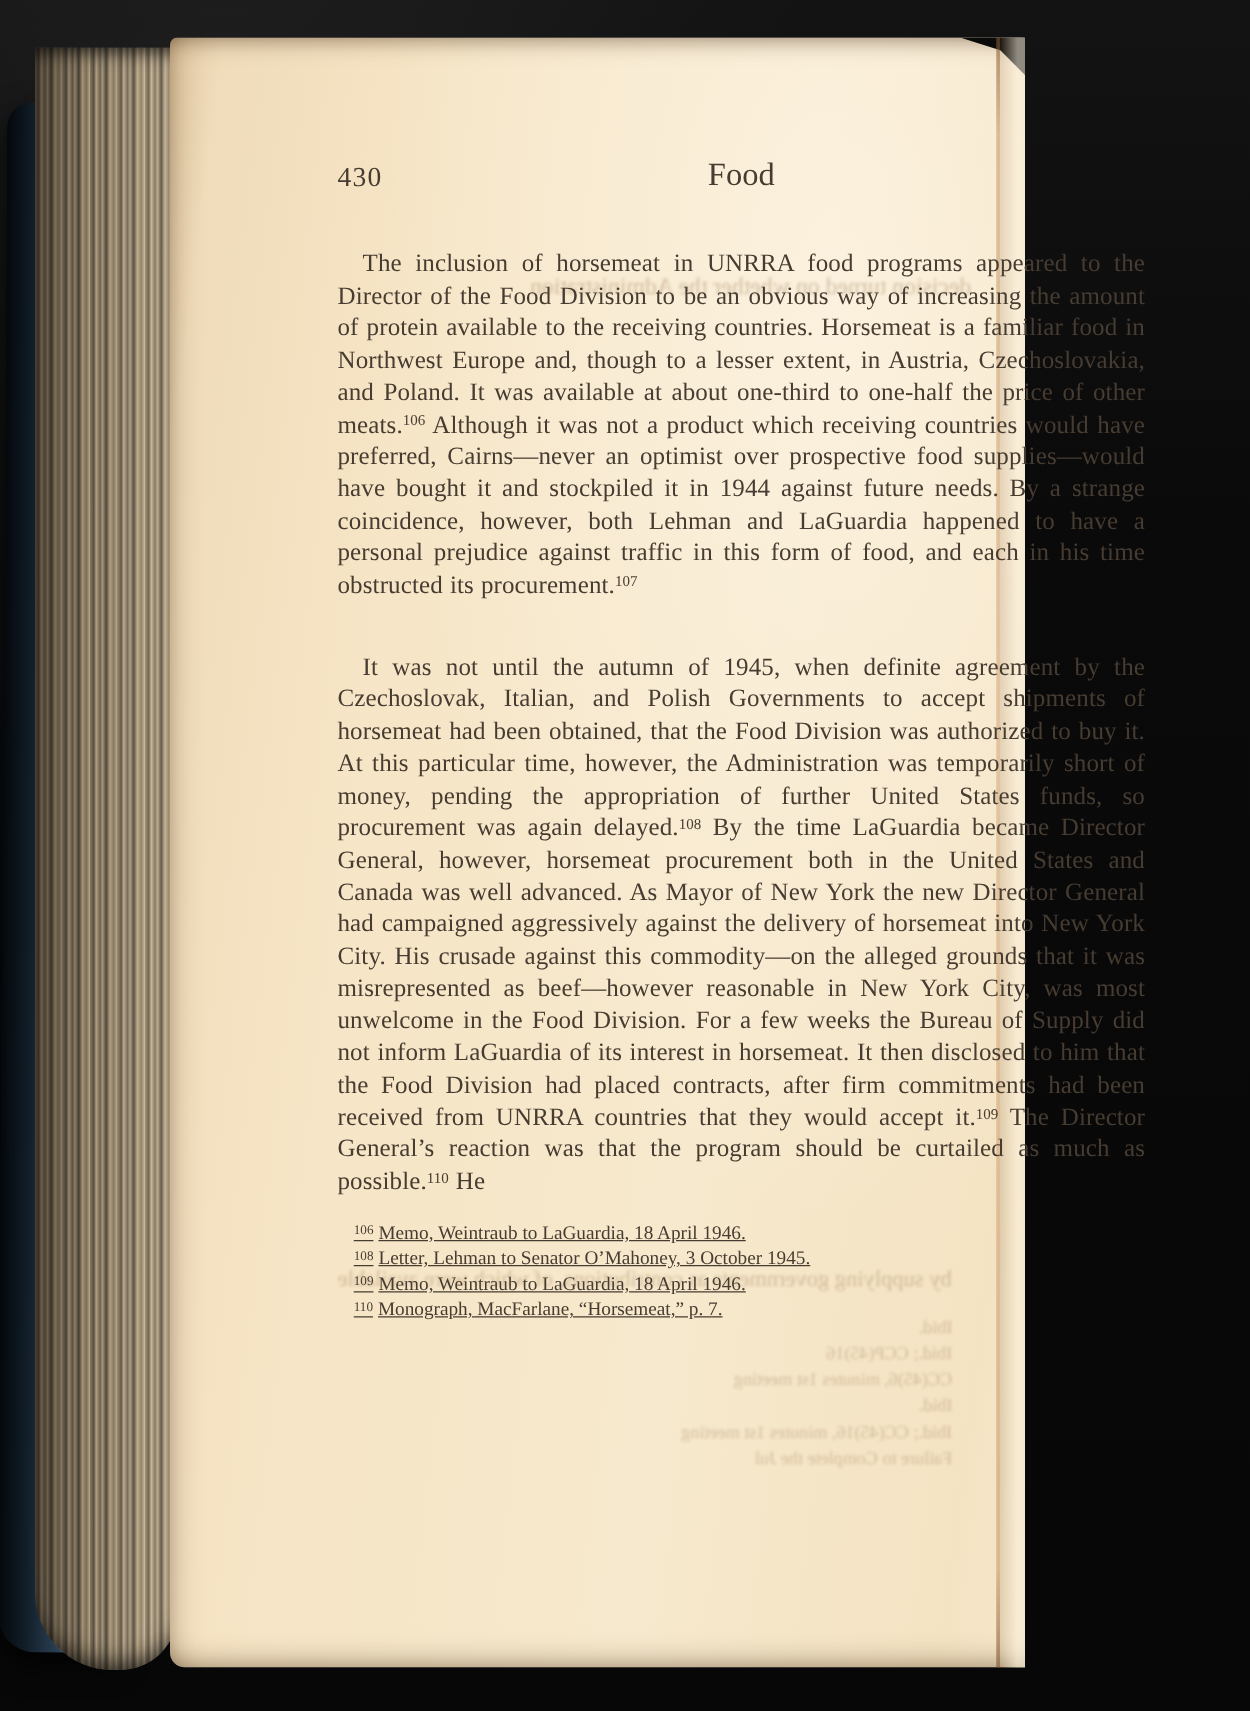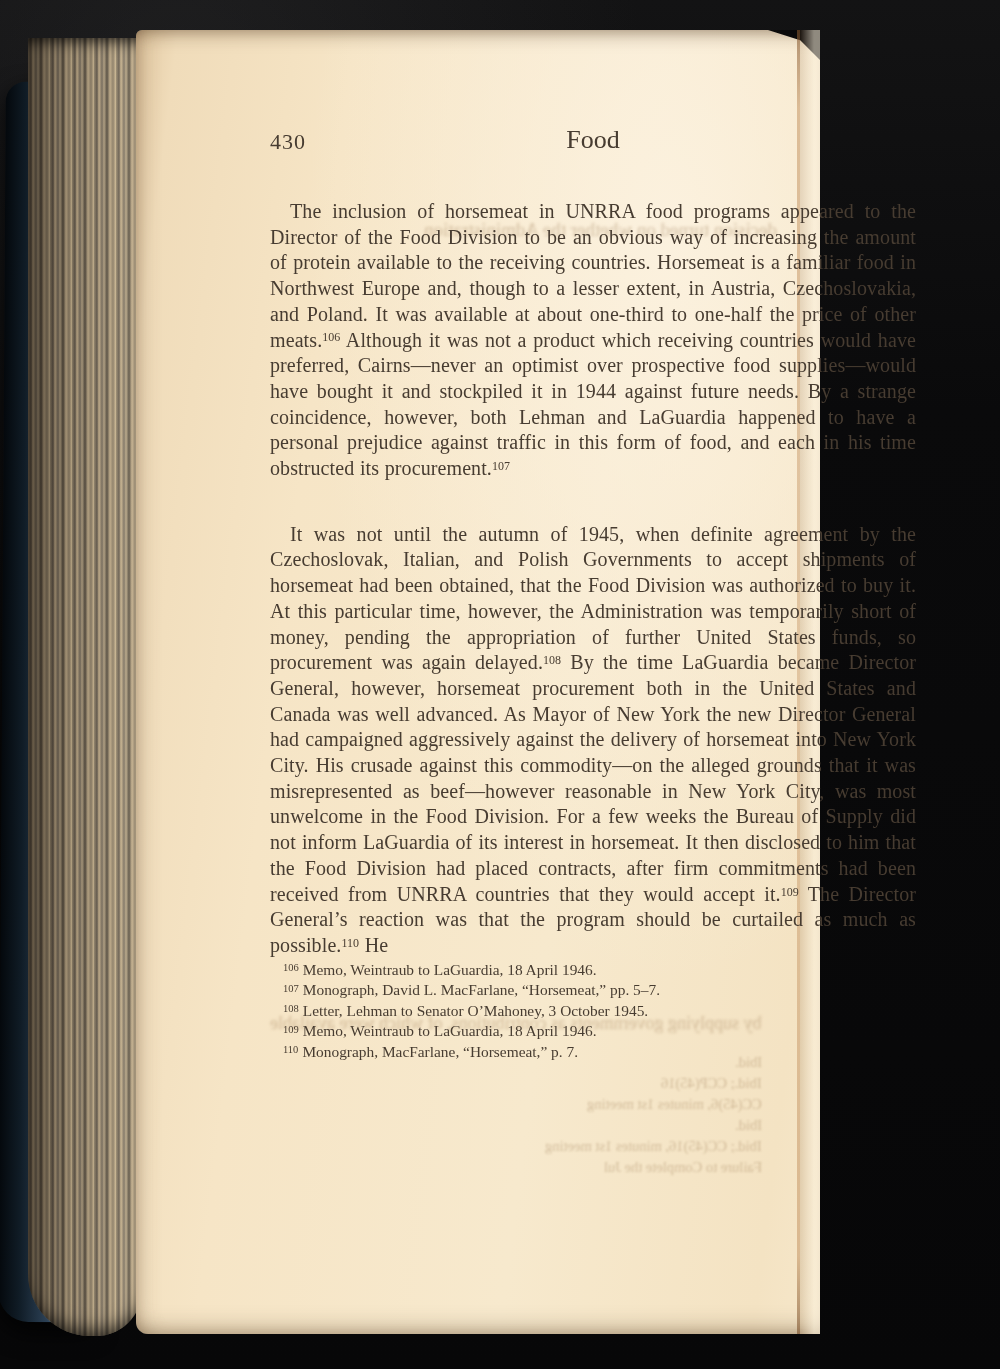--- a/index.html
+++ b/index.html
@@ -74,21 +74,21 @@
 
   .body-text{margin-top:10px;}
   .para{
     margin:0;text-align:justify;
     font-size:20px;line-height:25.7px;
     letter-spacing:.1px;word-spacing:.5px;
   }
   .para.indent{text-indent:20px;margin-top:40px;}
   sup{font-size:12px;line-height:0;position:relative;top:-.42em;vertical-align:baseline;letter-spacing:0;}
 
-  .footnotes{margin-top:1px;padding-left:13px;font-size:15.4px;line-height:20.6px;}
+  .footnotes{margin-top:18px;padding-left:13px;font-size:15.4px;line-height:20.6px;text-decoration:underline;}
   .footnote sup{font-size:10.5px;top:-.35em;margin-right:4px;}
 
   
   .ghost{
     position:absolute;color:rgba(138,101,58,.34);
     filter:blur(1.4px);transform:scaleX(-1);
     pointer-events:none;white-space:nowrap;
   }
   .ghost-p1{left:288px;top:189px;font-size:19px;}
   .ghost-body-bottom{left:134px;top:983px;font-size:18px;}
@@ -130,20 +130,19 @@
       <div class="pagehead">
         <span class="pagenum">430</span>
         <span class="runhead">Food</span>
       </div>
       <div class="body-text">
           <p class="para indent">The inclusion of horsemeat in UNRRA food programs appeared to the Director of the Food Division to be an obvious way of increasing the amount of protein available to the receiving countries. Horsemeat is a familiar food in Northwest Europe and, though to a lesser extent, in Austria, Czechoslovakia, and Poland. It was available at about one-third to one-half the price of other meats.<sup>106</sup> Although it was not a product which receiving countries would have preferred, Cairns—never an optimist over prospective food supplies—would have bought it and stockpiled it in 1944 against future needs. By a strange coincidence, however, both Lehman and LaGuardia happened to have a personal prejudice against traffic in this form of food, and each in his time obstructed its procurement.<sup>107</sup></p>
           <p class="para indent">It was not until the autumn of 1945, when definite agreement by the Czechoslovak, Italian, and Polish Governments to accept shipments of horsemeat had been obtained, that the Food Division was authorized to buy it. At this particular time, however, the Administration was temporarily short of money, pending the appropriation of further United States funds, so procurement was again delayed.<sup>108</sup> By the time LaGuardia became Director General, however, horsemeat procurement both in the United States and Canada was well advanced. As Mayor of New York the new Director General had campaigned aggressively against the delivery of horsemeat into New York City. His crusade against this commodity—on the alleged grounds that it was misrepresented as beef—however reasonable in New York City, was most unwelcome in the Food Division. For a few weeks the Bureau of Supply did not inform LaGuardia of its interest in horsemeat. It then disclosed to him that the Food Division had placed contracts, after firm commitments had been received from UNRRA countries that they would accept it.<sup>109</sup> The Director General’s reaction was that the program should be curtailed as much as possible.<sup>110</sup> He</p>
         </div>
       <div class="footnotes">
           <div class="footnote"><sup>106</sup><span>Memo, Weintraub to LaGuardia, 18 April 1946.</span></div>
-          <div class="footnote"><sup>107</sup><span>Monograph, David L. MacFarlane, “Horsemeat,” pp. 5–7.</span></div>
           <div class="footnote"><sup>108</sup><span>Letter, Lehman to Senator O’Mahoney, 3 October 1945.</span></div>
           <div class="footnote"><sup>109</sup><span>Memo, Weintraub to LaGuardia, 18 April 1946.</span></div>
           <div class="footnote"><sup>110</sup><span>Monograph, MacFarlane, “Horsemeat,” p. 7.</span></div>
         </div>
     </div>
   </div>
 </div>
 
 </body></html>

